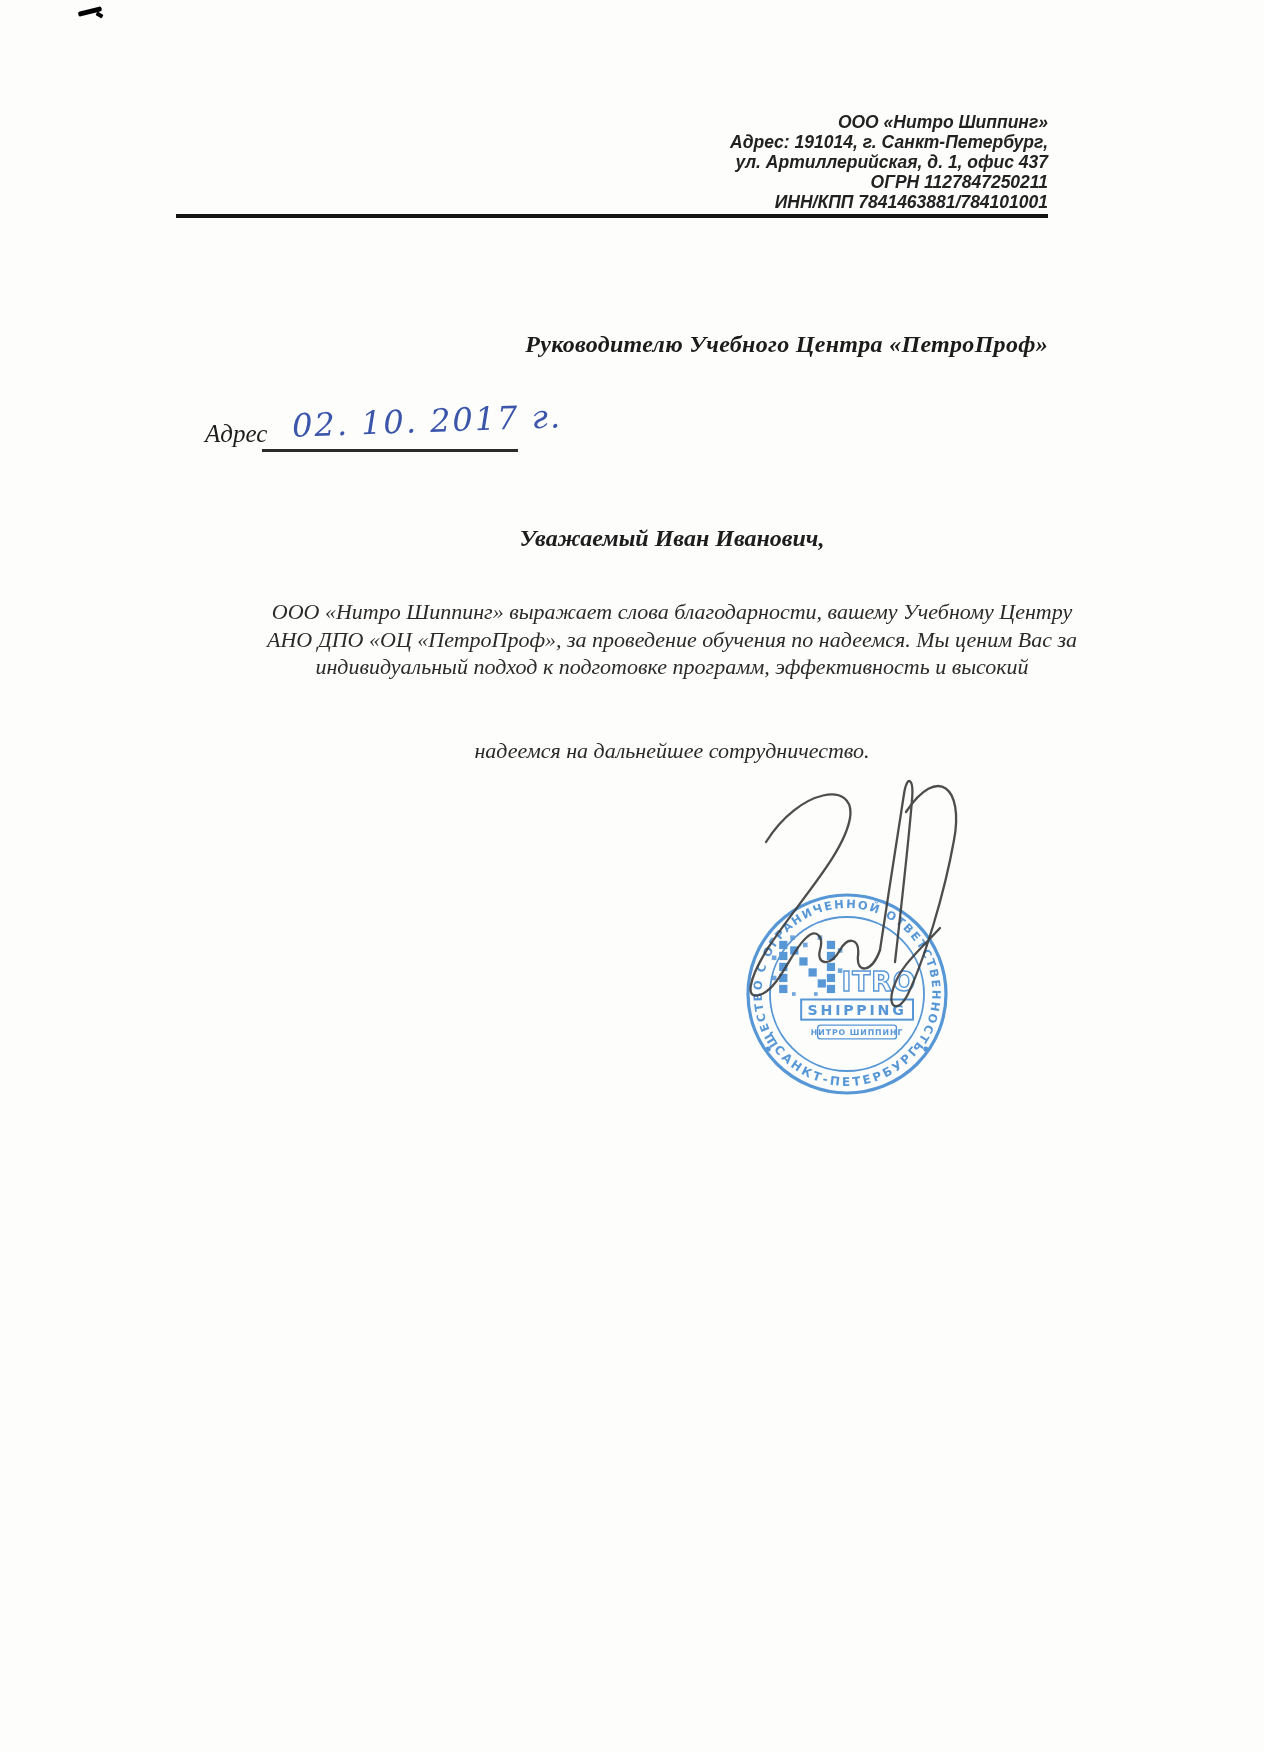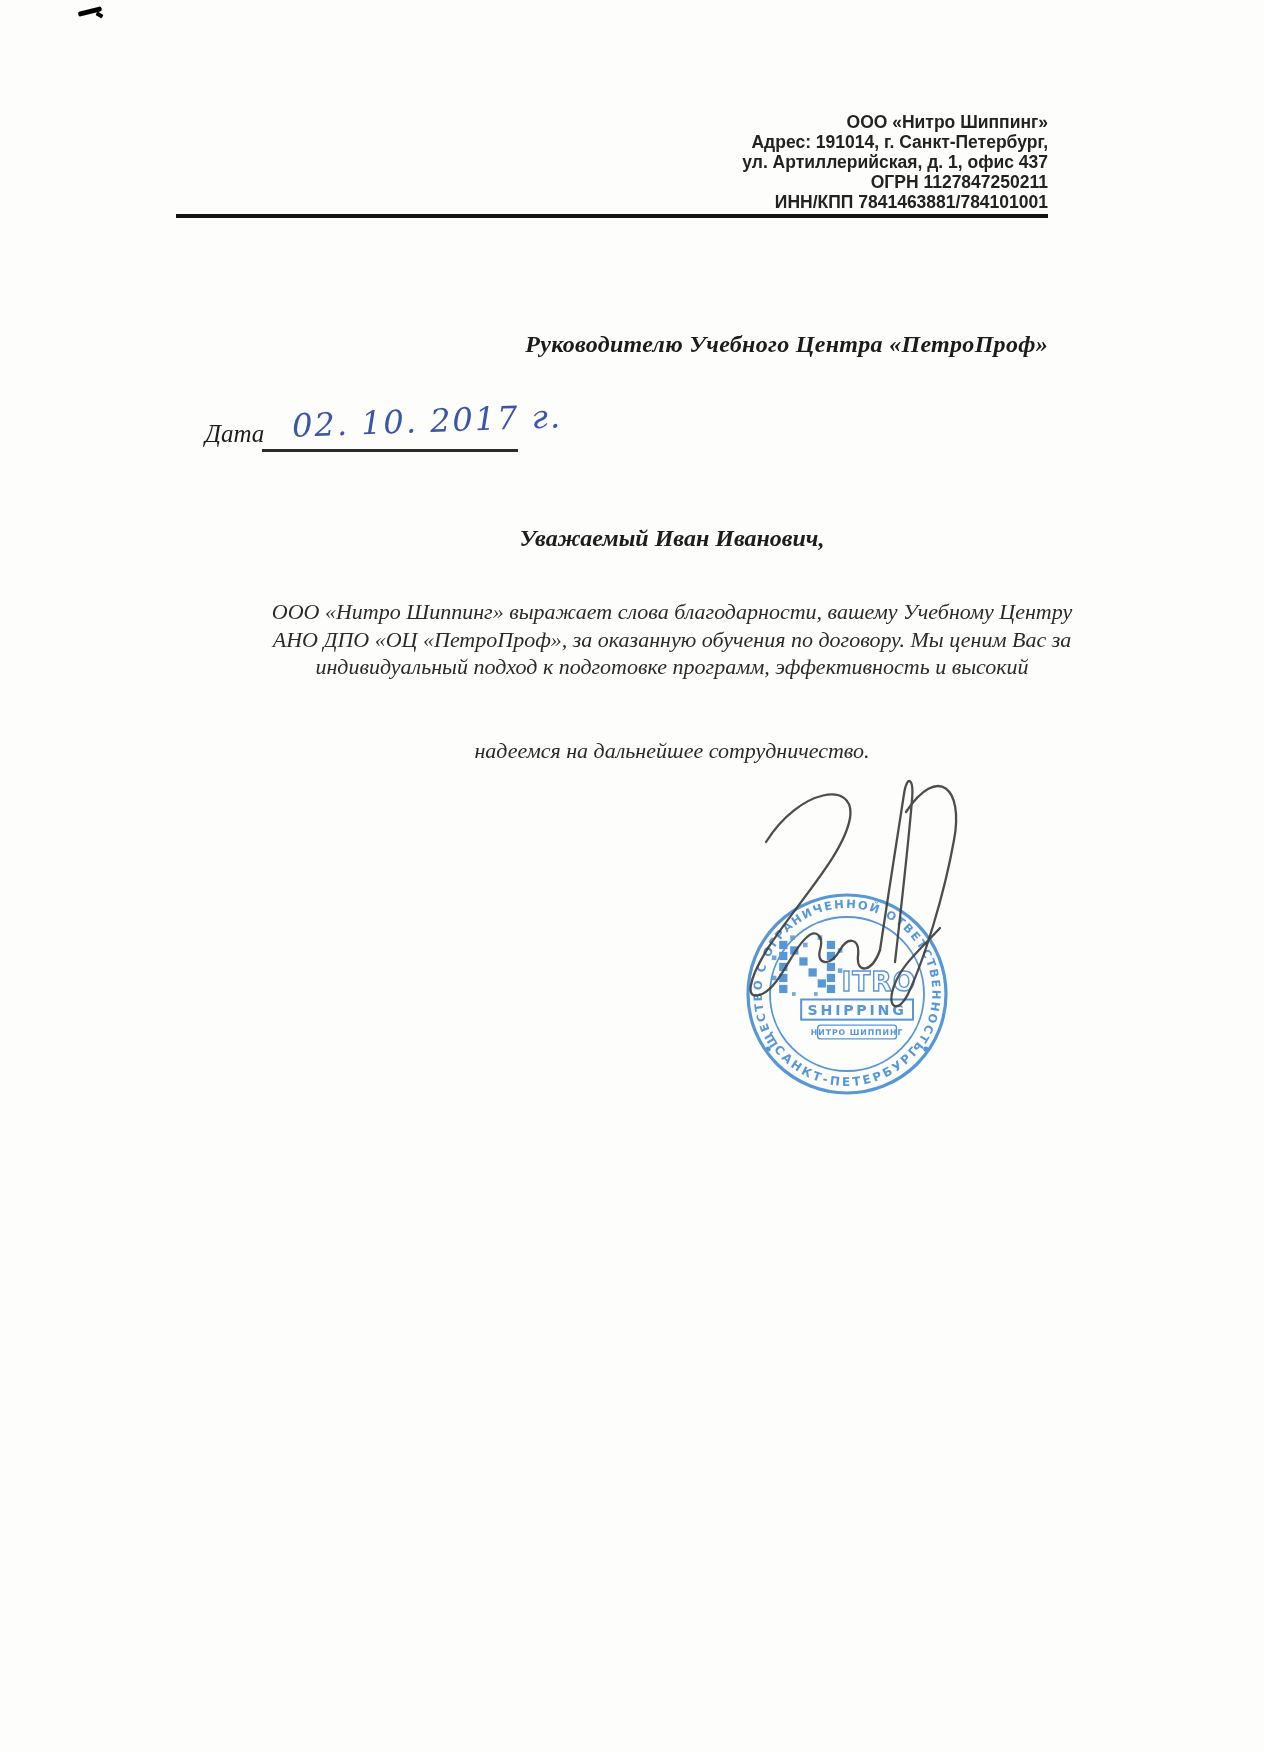--- a/index.html
+++ b/index.html
@@ -11,21 +11,21 @@
     font-family:"Liberation Serif","DejaVu Serif",serif;
     color:#1d1d1d;
   }
   .corner-mark{position:absolute;left:78px;top:9px;width:24px;height:5px;background:#000;transform:rotate(-14deg);border-radius:2px;}
   .corner-mark2{position:absolute;left:96px;top:13px;width:7px;height:4px;background:#000;transform:rotate(30deg);border-radius:1px;}
 
   .header-block{
     position:absolute;right:216px;top:112px;
     text-align:right;line-height:20px;
     font-family:"Liberation Sans","DejaVu Sans",sans-serif;
-    font-weight:bold;font-size:17.5px;color:#222;
+    font-style:italic;font-weight:bold;font-size:17.5px;color:#222;
   }
   .rule{position:absolute;left:176px;top:214px;width:872px;height:4px;background:#141414;}
 
   .addressee{
     position:absolute;right:216px;top:303px;
     font-style:italic;font-weight:bold;font-size:24px;color:#1b1b1b;
     letter-spacing:.3px;
     margin-top:28px;
   }
 
@@ -70,29 +70,29 @@
     <div>ООО «Нитро Шиппинг»</div>
     <div>Адрес: 191014, г. Санкт-Петербург,</div>
     <div>ул. Артиллерийская, д. 1, офис 437</div>
     <div>ОГРН 1127847250211</div>
     <div>ИНН/КПП 7841463881/784101001</div>
   </div>
   <div class="rule"></div>
 
   <div class="addressee">Руководителю Учебного Центра «ПетроПроф»</div>
 
-  <div class="date-label">Дата</div>
+  <div class="date-label">Адрес</div>
   <div class="date-value" style="color:#3b55ab;">02. 10. 2017 г.</div>
   <div class="date-underline"></div>
 
   <div class="salutation">Уважаемый Иван Иванович,</div>
 
   <div class="body-par par1">
     <div>ООО «Нитро Шиппинг» выражает слова благодарности, вашему Учебному Центру</div>
-    <div>АНО ДПО «ОЦ «ПетроПроф», за оказанную обучения по договору. Мы ценим Вас за</div>
+    <div>АНО ДПО «ОЦ «ПетроПроф», за проведение обучения по надеемся. Мы ценим Вас за</div>
     <div>индивидуальный подход к подготовке программ, эффективность и высокий</div>
   </div>
 
   <div class="body-par par2">
     <div>надеемся на дальнейшее сотрудничество.</div>
   </div>
 
 
   <svg class="stamp" viewBox="0 0 240 240">
     <defs>

